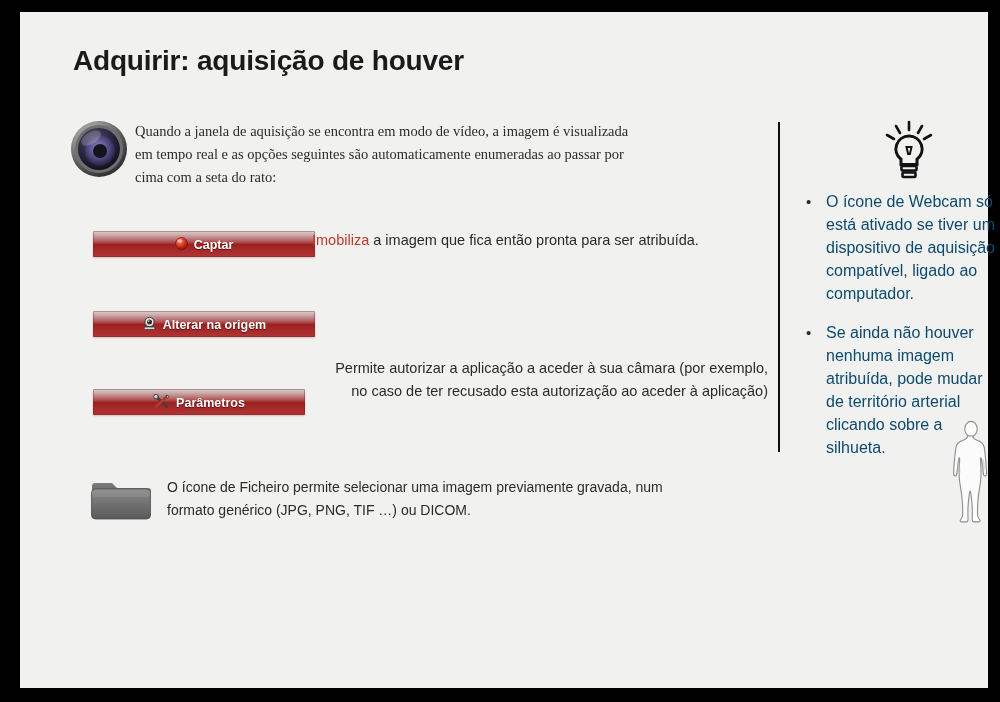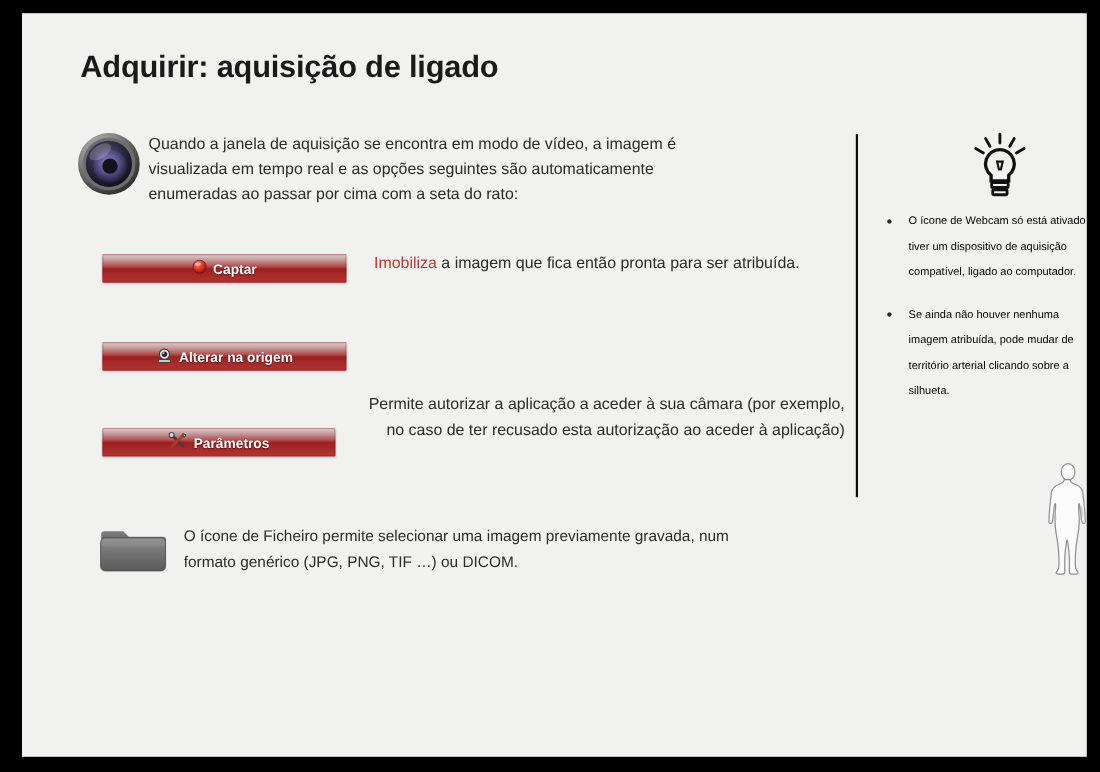--- a/index.html
+++ b/index.html
@@ -56,20 +56,21 @@
 
   
   #intro-paragraph {
     position: absolute;
     left: 115px;
     top: 108px;
     width: 505px;
     font-size: 14.5px;
     line-height: 23px;
     color: #2b2b2b;
+    font-family: Liberation Serif, serif;
   }
 
   
   .red-button {
     position: absolute;
     height: 26px;
     border-radius: 1px;
     background: linear-gradient(to bottom,
         #d9d2d2 0%,
         #c9a8a8 16%,
@@ -102,21 +103,21 @@
   #btn-alterar  { left: 73px;  top: 299px; width: 222px; }
   #btn-parametros{ left: 73px; top: 377px; width: 212px; }
 
   
   .desc-text {
     position: absolute;
     font-size: 14.5px;
     line-height: 23px;
     color: #2b2b2b;
   }
-  #desc-captar      { left: 320px; top: 217px; width: 450px; }
+  #desc-captar      { left: 292px; top: 217px; width: 450px; }
   #desc-alterar     { left: 308px; top: 289px; width: 440px; }
   #desc-parametros  { left: 308px; top: 345px; width: 440px; text-align: right; }
   .accent-word { color: #c0382b; }
 
   
   #folder-icon {
     position: absolute;
     left: 70px;
     top: 463px;
     width: 62px;
@@ -164,41 +165,41 @@
   .note-bullet {
     flex: 0 0 auto;
     width: 20px;
     font-size: 15px;
     line-height: 23px;
     color: #2b2b2b;
     text-align: left;
   }
   .note-text {
     flex: 1 1 auto;
-    font-size: 10px;
-    line-height: 23px;
-    color: #000000;
+    font-size: 16px;
+    line-height: 23px;
+    color: #0c4a6e;
   }
 
   
   #body-silhouette-icon {
     position: absolute;
     left: 926px;
     top: 407px;
     width: 50px;
     height: 108px;
   }
 </style>
 </head>
 <body>
 
 <div id="slide-frame">
   <div id="slide-canvas">
 
-    <div id="page-title">Adquirir: aquisição de ligado</div>
+    <div id="page-title">Adquirir: aquisição de houver</div>
 
     <div id="camera-lens-icon">
       <svg width="62" height="62" viewBox="0 0 62 62">
         <defs>
           <radialGradient id="lensOuter" cx="38%" cy="32%" r="72%">
             <stop offset="0%" stop-color="#c9c9c9"></stop>
             <stop offset="45%" stop-color="#8e8e8e"></stop>
             <stop offset="78%" stop-color="#4f4f4f"></stop>
             <stop offset="100%" stop-color="#2b2b2b"></stop>
           </radialGradient>

